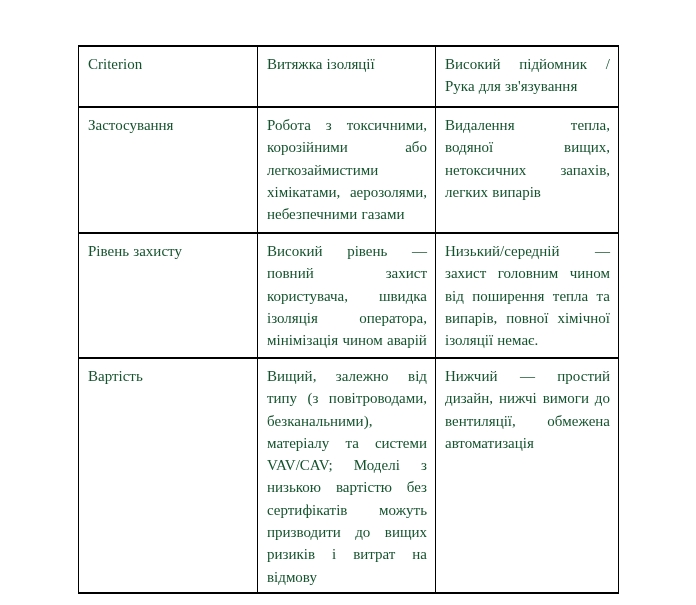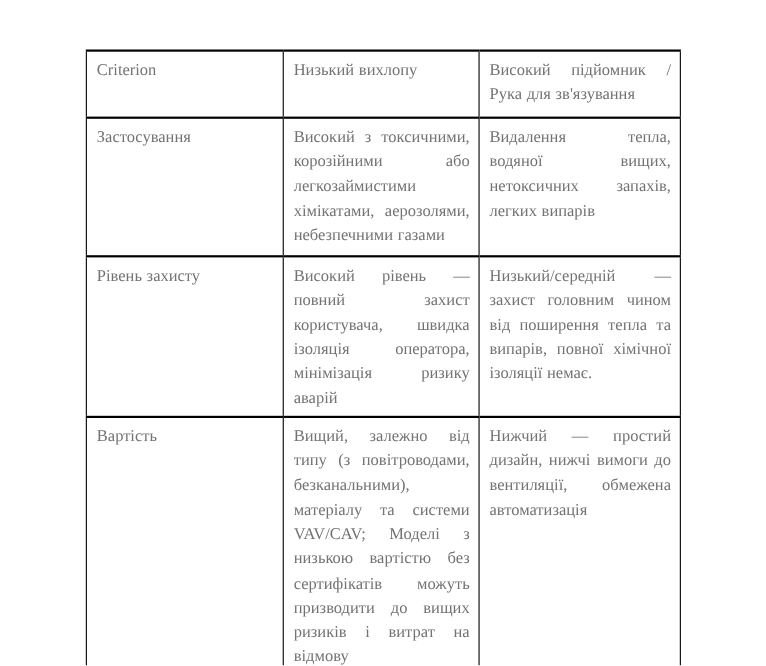--- a/index.html
+++ b/index.html
@@ -6,21 +6,21 @@
     margin: 0;
     padding: 0;
     background: #ffffff;
   }
   .page {
     position: relative;
     width: 696px;
     height: 605px;
     background: #ffffff;
     font-family: "Liberation Serif", "DejaVu Serif", serif;
-    color: #737373;
+    color: #14532d;
     overflow: hidden;
   }
   table.doc-table {
     position: absolute;
     left: 78px;
     top: 45px;
     width: 540px;
     border-collapse: collapse;
     table-layout: fixed;
   }
@@ -52,31 +52,31 @@
 <div class="page">
   <table class="doc-table">
     <colgroup>
       <col style="width:179px">
       <col style="width:178px">
       <col style="width:183px">
     </colgroup>
     <tbody>
       <tr class="row-header">
         <th class="bold">Criterion</th>
-        <th class="bold">Низький вихлопу</th>
+        <th class="bold">Витяжка ізоляції</th>
         <th class="bold">Високий підйомник / Рука для зв'язування</th>
       </tr>
       <tr class="row-r1">
         <td class="bold">Застосування</td>
-        <td>Високий з токсичними, корозійними або легкозаймистими хімікатами, аерозолями, небезпечними газами</td>
+        <td>Робота з токсичними, корозійними або легкозаймистими хімікатами, аерозолями, небезпечними газами</td>
         <td>Видалення тепла, водяної вищих, нетоксичних запахів, легких випарів</td>
       </tr>
       <tr class="row-r2">
         <td class="bold">Рівень захисту</td>
-        <td>Високий рівень — повний захист користувача, швидка ізоляція оператора, мінімізація ризику аварій</td>
+        <td>Високий рівень — повний захист користувача, швидка ізоляція оператора, мінімізація чином аварій</td>
         <td>Низький/середній — захист головним чином від поширення тепла та випарів, повної хімічної ізоляції немає.</td>
       </tr>
       <tr class="row-r3">
         <td class="bold">Вартість</td>
         <td>Вищий, залежно від типу (з повітроводами, безканальними), матеріалу та системи VAV/CAV; Моделі з низькою вартістю без сертифікатів можуть призводити до вищих ризиків і витрат на відмову</td>
         <td>Нижчий — простий дизайн, нижчі вимоги до вентиляції, обмежена автоматизація</td>
       </tr>
     </tbody>
   </table>
 </div>

